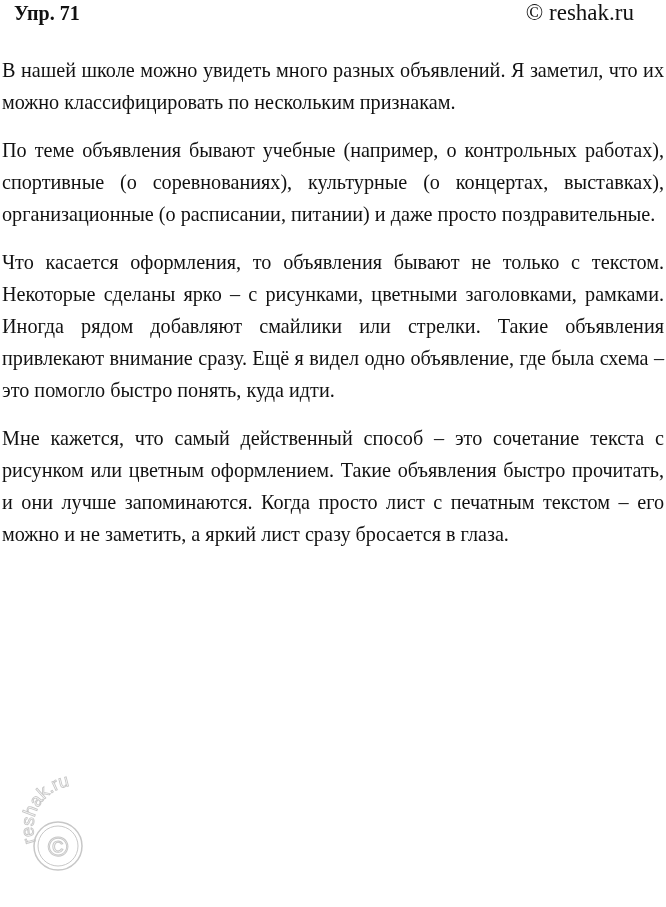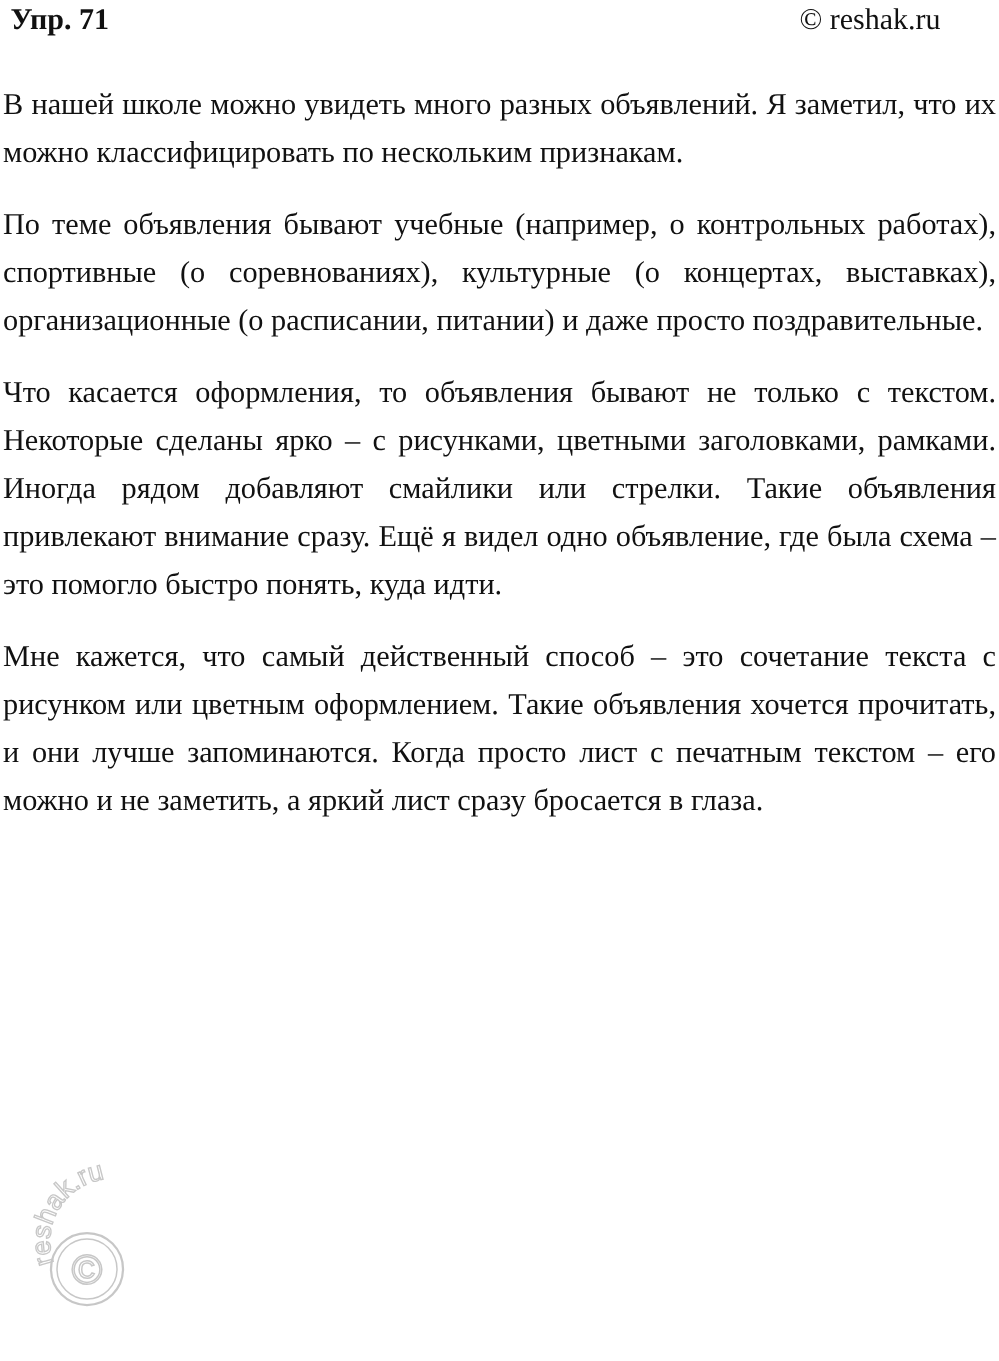--- a/index.html
+++ b/index.html
@@ -10,38 +10,38 @@
     body {
       width: 666px;
       height: 907px;
       position: relative;
       overflow: hidden;
       font-family: "Liberation Serif", "DejaVu Serif", serif;
       color: #111111;
     }
     .header {
       position: absolute;
-      left: 5px;
+      left: 12px;
       top: 0;
       width: 624px;
       height: 30px;
     }
     .ex-title {
       position: absolute;
       left: 2px;
       top: 1px;
       font-weight: bold;
       font-size: 20px;
       line-height: 24px;
     }
     .copyright {
       position: absolute;
       right: 2px;
       top: 1px;
-      font-size: 20px;
+      font-size: 23px;
       line-height: 24px;
     }
     .content {
       position: absolute;
       left: 2px;
       top: 43px;
       width: 662px;
       margin-top: 11px;
     }
     .para {
@@ -66,21 +66,21 @@
 
 <div class="header">
   <div class="ex-title">Упр. 71</div>
   <div class="copyright">© reshak.ru</div>
 </div>
 
 <div class="content">
   <p class="para">В нашей школе можно увидеть много разных объявлений. Я заметил, что их можно классифицировать по нескольким признакам.</p>
   <p class="para">По теме объявления бывают учебные (например, о контрольных работах), спортивные (о соревнованиях), культурные (о концертах, выставках), организационные (о расписании, питании) и даже просто поздравительные.</p>
   <p class="para">Что касается оформления, то объявления бывают не только с текстом. Некоторые сделаны ярко – с рисунками, цветными заголовками, рамками. Иногда рядом добавляют смайлики или стрелки. Такие объявления привлекают внимание сразу. Ещё я видел одно объявление, где была схема – это помогло быстро понять, куда идти.</p>
-  <p class="para">Мне кажется, что самый действенный способ – это сочетание текста с рисунком или цветным оформлением. Такие объявления хочется прочитать, и они лучше запоминаются. Когда просто лист с печатным текстом – его можно и не заметить, а яркий лист сразу бросается в глаза.</p>
+  <p class="para">Мне кажется, что самый действенный способ – это сочетание текста с рисунком или цветным оформлением. Такие объявления быстро прочитать, и они лучше запоминаются. Когда просто лист с печатным текстом – его можно и не заметить, а яркий лист сразу бросается в глаза.</p>
 </div>
 
 <div class="watermark">
   <svg width="112" height="112" viewBox="0 0 112 112">
     <defs>
       <path id="wm-arc" d="M 14 60 A 42 42 0 0 1 98 60" fill="none"></path>
     </defs>
     <circle cx="40" cy="78" r="24" fill="none" stroke="#9a9a9a" stroke-width="1.5"></circle>
     <circle cx="40" cy="78" r="20" fill="none" stroke="#9a9a9a" stroke-width="1"></circle>
     <text x="40" y="88" text-anchor="middle" font-size="28" fill="none" stroke="#9a9a9a" stroke-width="1" font-family="Liberation Sans, sans-serif">©</text>

